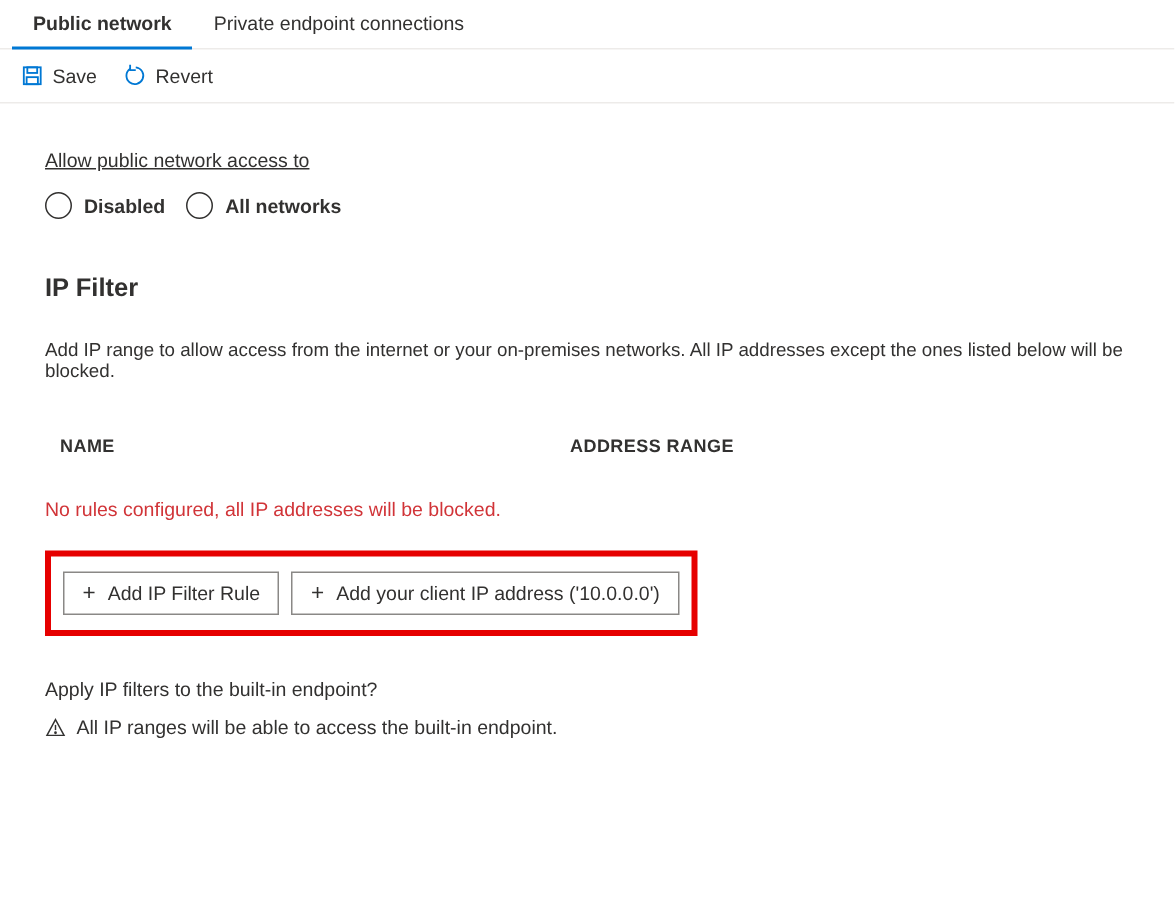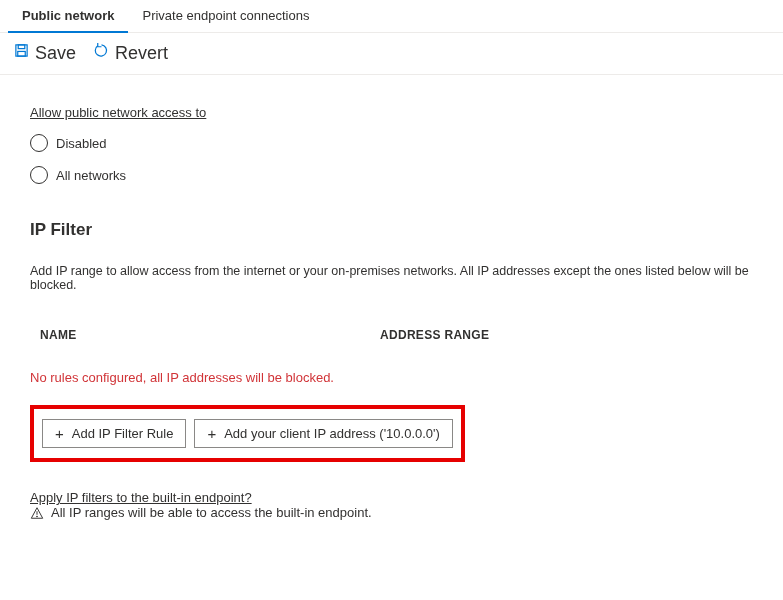--- a/index.html
+++ b/index.html
@@ -28,41 +28,42 @@
     }
     .toolbar {
       display: flex;
       gap: 18px;
       padding: 10px 14px 10px 14px;
       border-bottom: 1px solid #edebe9;
       align-items: center;
     }
     .toolbar-btn {
       display: flex;
-      align-items: flex-start;
+      align-items: flex-end;
       gap: 6px;
       cursor: pointer;
       color: #323130;
-      font-size: 18px;
+      font-size: 13px;
     }
     .toolbar-btn svg { width: 15px; height: 15px; }
     .content {
       padding: 30px 30px 30px 30px;
     }
     .section-label {
       font-size: 13px;
       color: #323130;
       margin-bottom: 14px;
       text-decoration: underline;
     }
     .radio-group {
       display: flex;
-      flex-direction: column;
+      flex-direction: row;
       gap: 14px;
       margin-bottom: 36px;
+      font-weight: bold;
     }
     .radio-option {
       display: flex;
       align-items: center;
       gap: 8px;
       cursor: pointer;
     }
     .radio-outer {
       width: 18px;
       height: 18px;
@@ -121,22 +122,21 @@
       padding: 5px 12px;
       cursor: pointer;
       font-size: 13px;
     }
     .plus-icon {
       font-weight: 300;
       font-size: 15px;
     }
     .apply-label {
       font-size: 13px;
-      margin-bottom: 0;
-      text-decoration: underline;
+      margin-bottom: 10px;
     }
     .toggle-row {
       display: flex;
       align-items: center;
       gap: 10px;
       margin-bottom: 10px;
     }
     .toggle {
       width: 40px;
       height: 20px;

